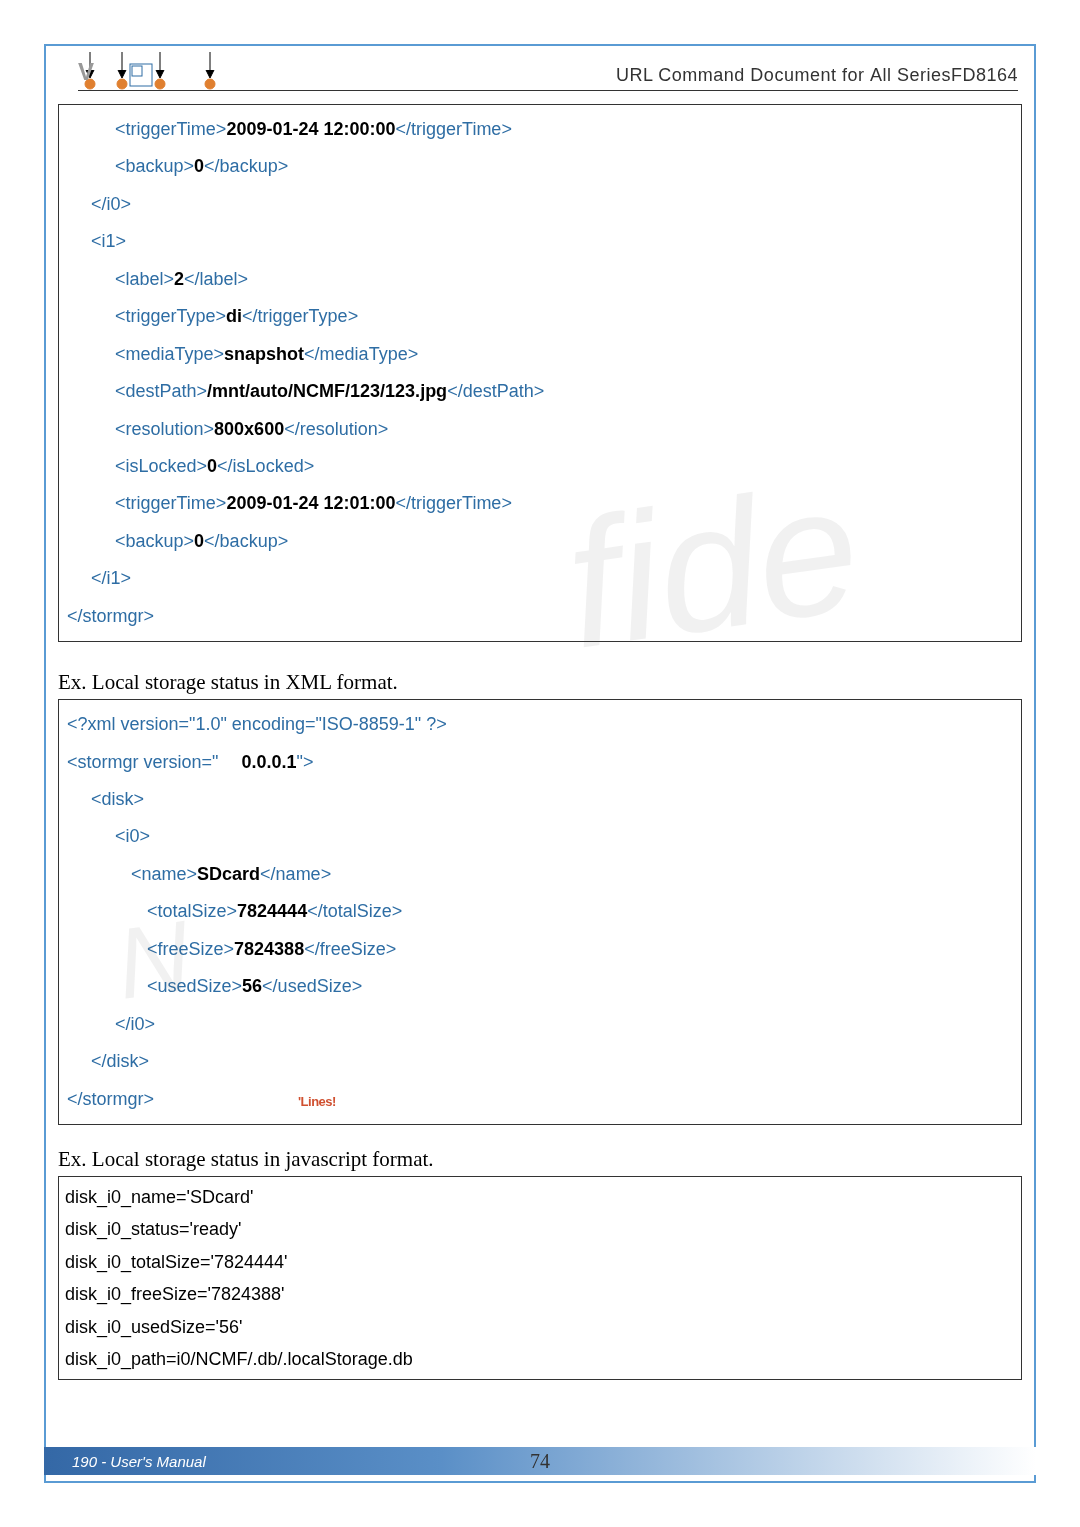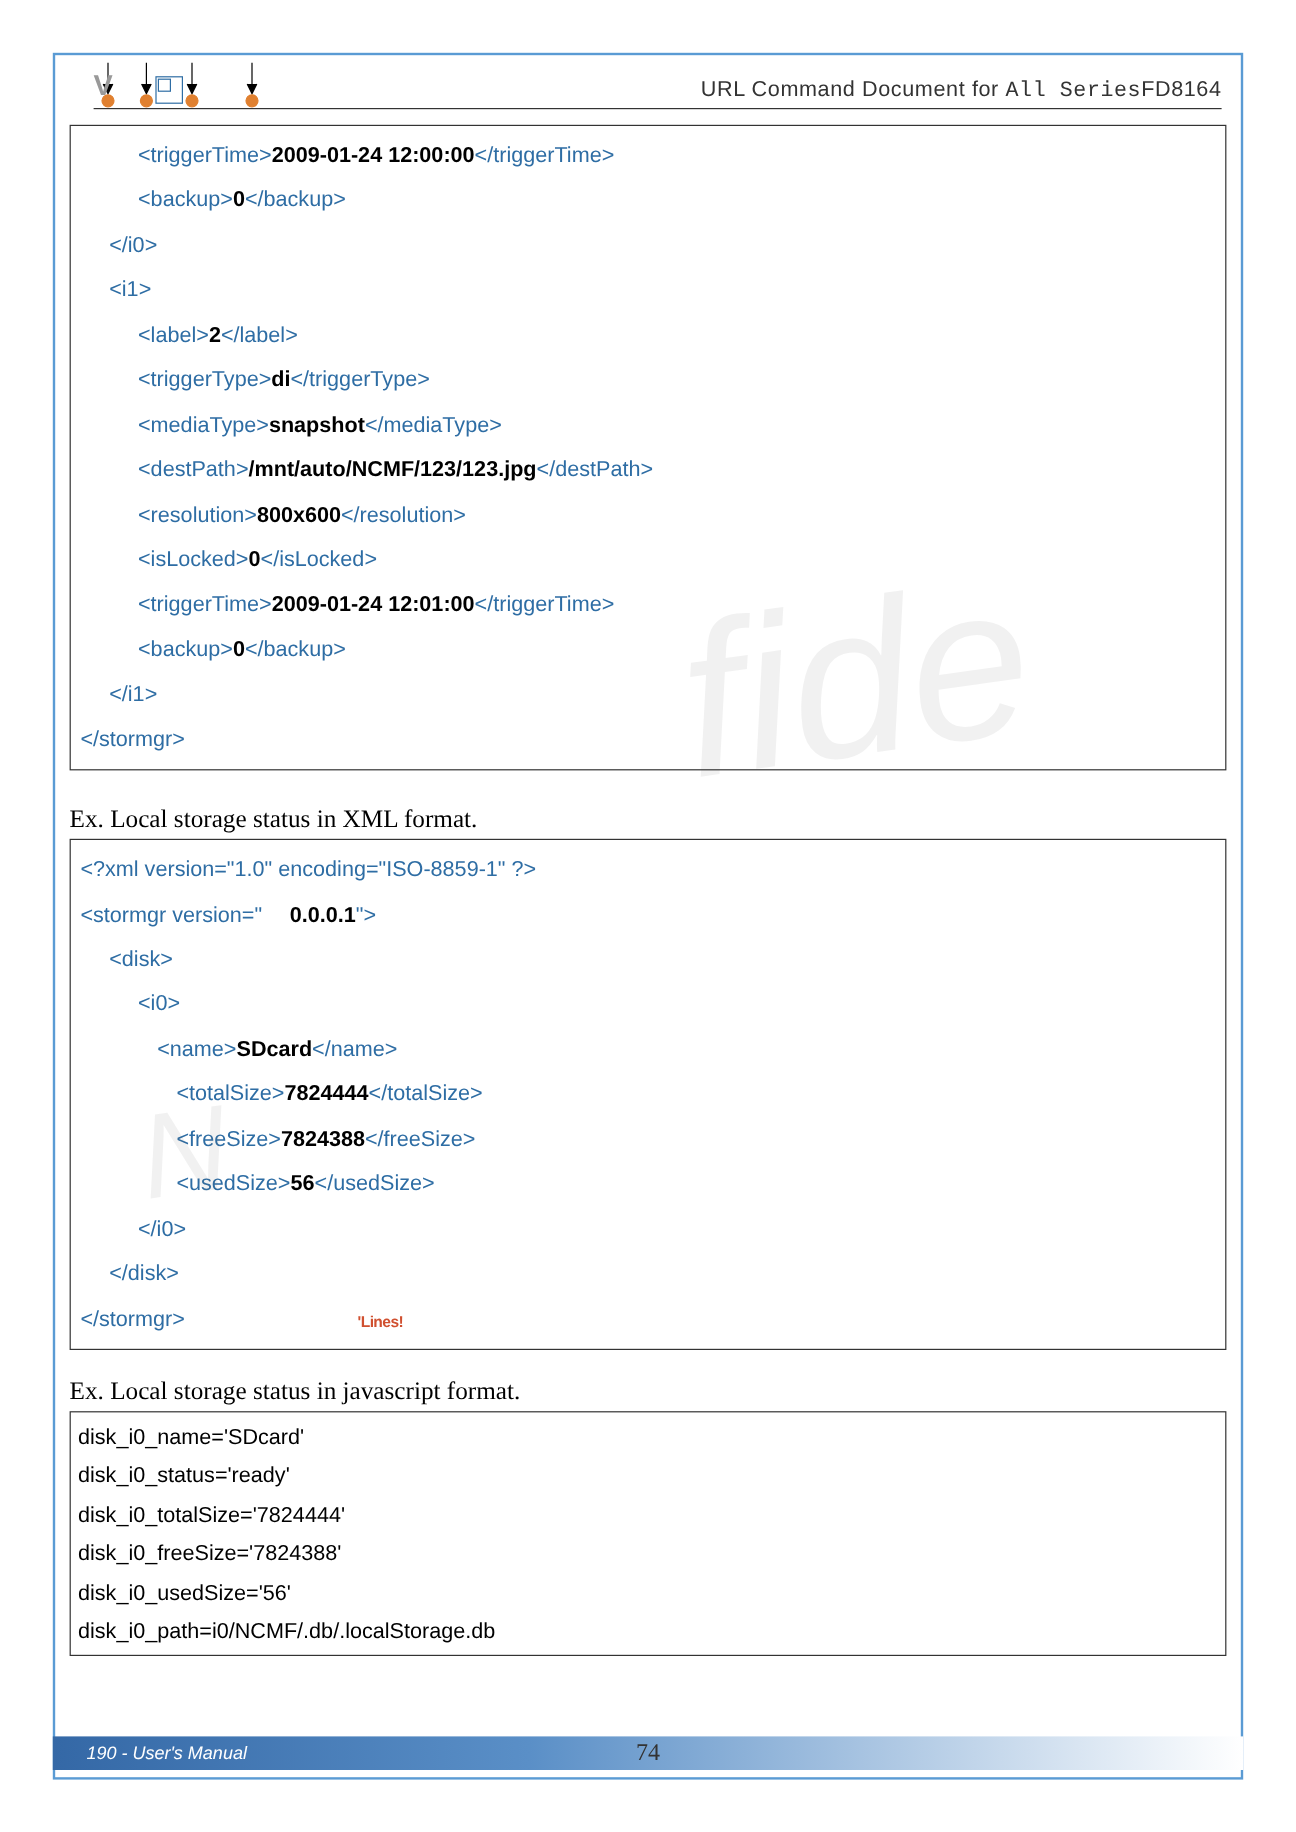--- a/index.html
+++ b/index.html
@@ -38,21 +38,21 @@
     color: #999;
     font-size: 24px;
     font-weight: bold;
     font-family: Arial;
   }
   .header-text {
     font-size: 18px;
     color: #333;
     letter-spacing: 0.5px;
   }
-  .series-part { font-family: Liberation Mono, monospace; }
+  .series-part { font-family: Liberation Sans, sans-serif; }
   .content {
     position: absolute;
     top: 104px;
     left: 58px;
     right: 58px;
   }
   .code-box {
     border: 1px solid #333;
     padding: 6px 8px;
     font-family: Verdana, sans-serif;

